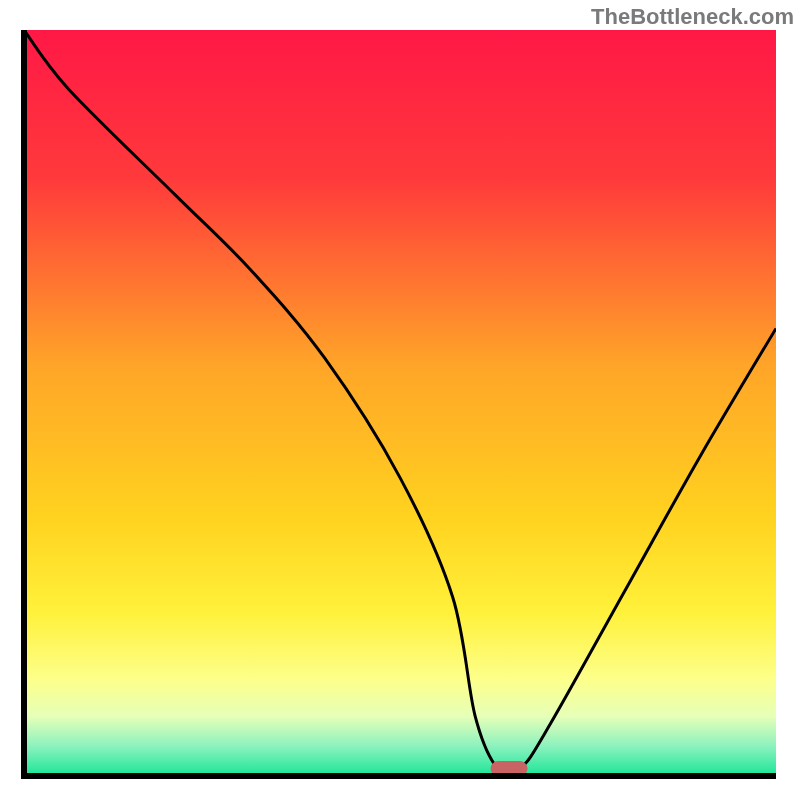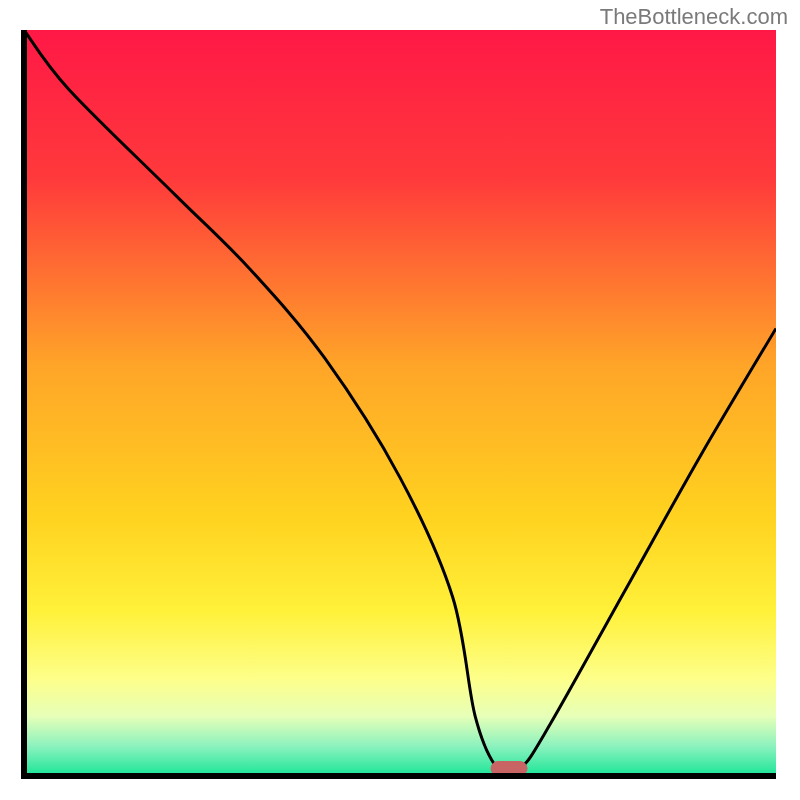--- a/index.html
+++ b/index.html
@@ -11,24 +11,24 @@
     font-family: Arial, Helvetica, sans-serif;
   }
   .container {
     width: 800px;
     height: 800px;
     position: relative;
   }
   .watermark {
     position: absolute;
     top: 4px;
-    right: 12px;
+    right: 6px;
     color: #7a7a7a;
     font-size: 22px;
-    font-weight: 400;
+    font-weight: 700;
     z-index: 10;
   }
   svg {
     display: block;
   }
 </style>
 </head>
 <body>
 
 <div class="container">

